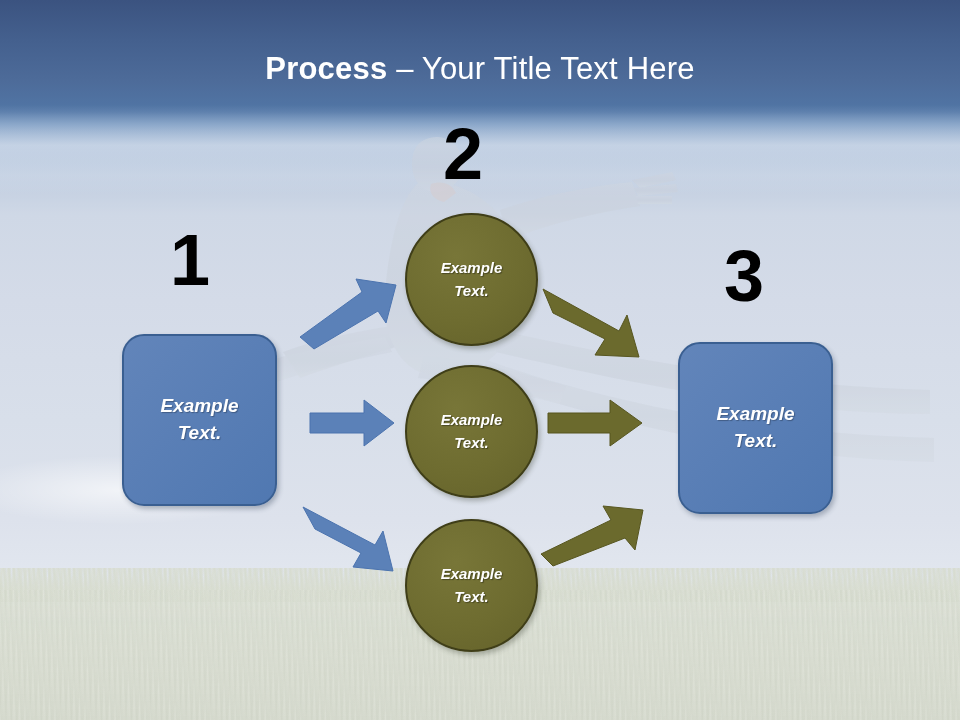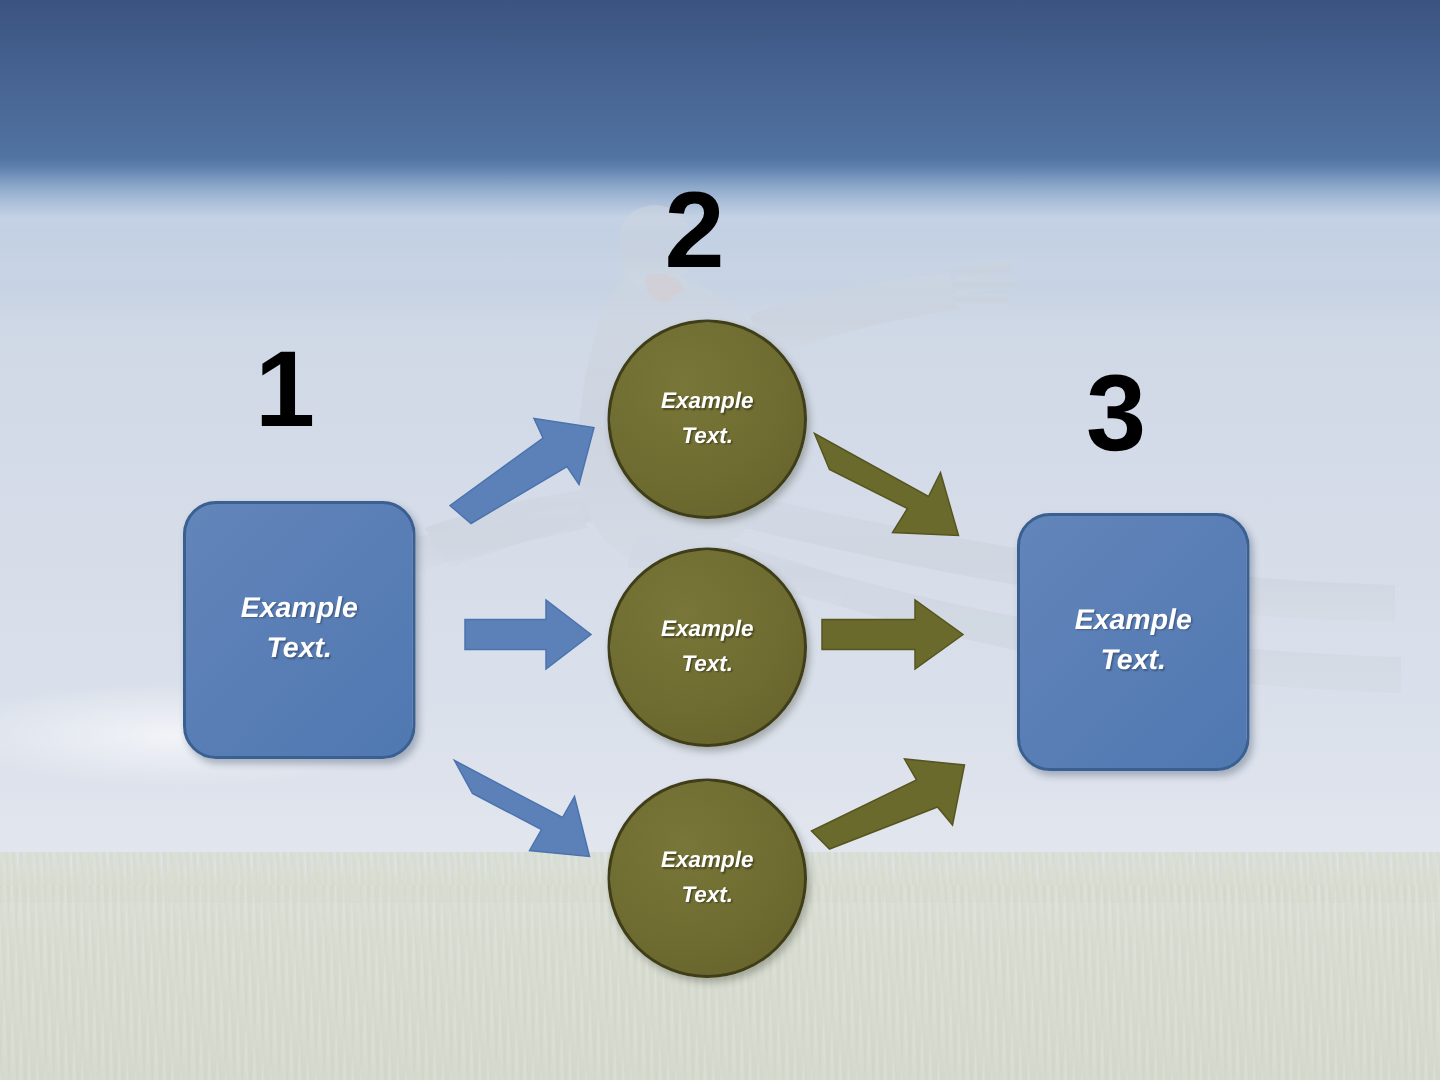--- a/index.html
+++ b/index.html
@@ -186,20 +186,23 @@
                L934 462 C858 460 784 452 710 440 C624 424 542 400 482 380 Z" opacity=".85"></path>
 
       <path d="M424 356 C470 360 520 372 566 386 L560 404 C512 392 462 382 418 378 Z" opacity=".7"></path>
     </g>
   </svg>
 
   <div class="bg-grass"></div>
   <div class="bg-grass-tips"></div>
   <div class="bg-grass-blades"></div>
 
+  <div class="title">
+    <span class="strong">Process</span><span class="rest"> – Your Title Text Here</span>
+  </div>
 
   <div class="step-num" id="num1">1</div>
   <div class="step-num" id="num2">2</div>
   <div class="step-num" id="num3">3</div>
 
   <div class="box" id="box-left">
     <div class="line">Example</div>
     <div class="line">Text.</div>
   </div>
 

